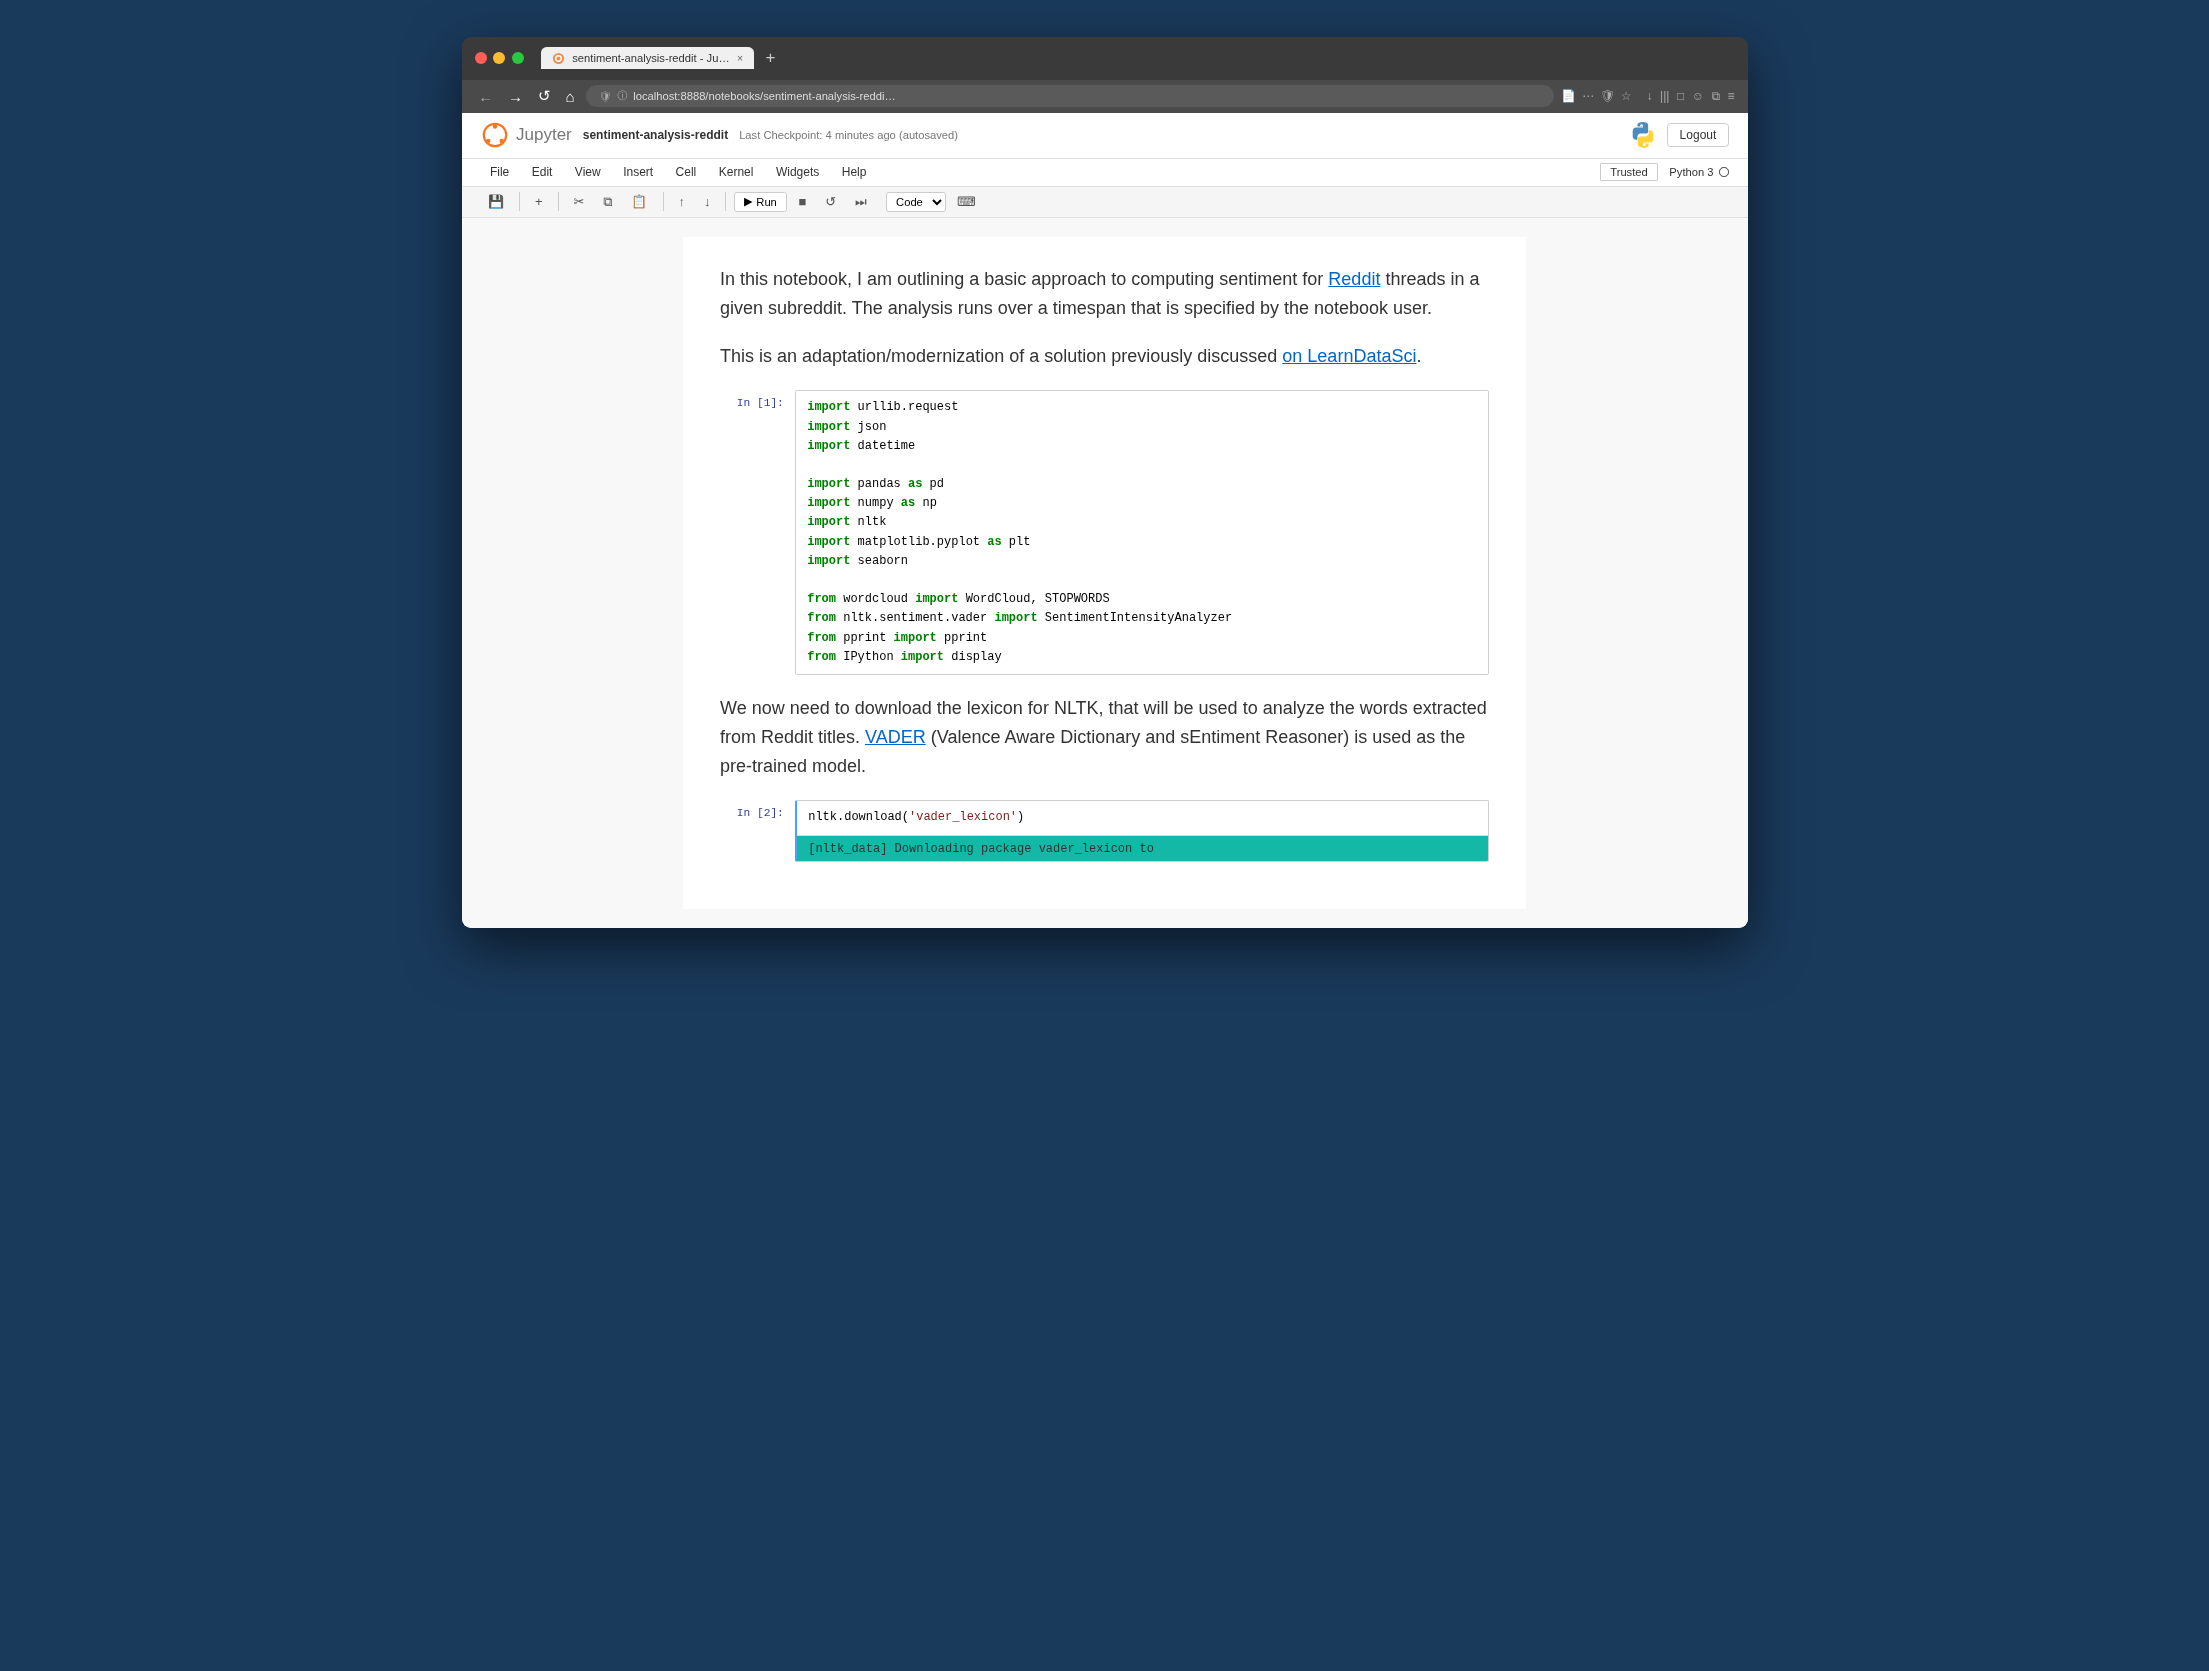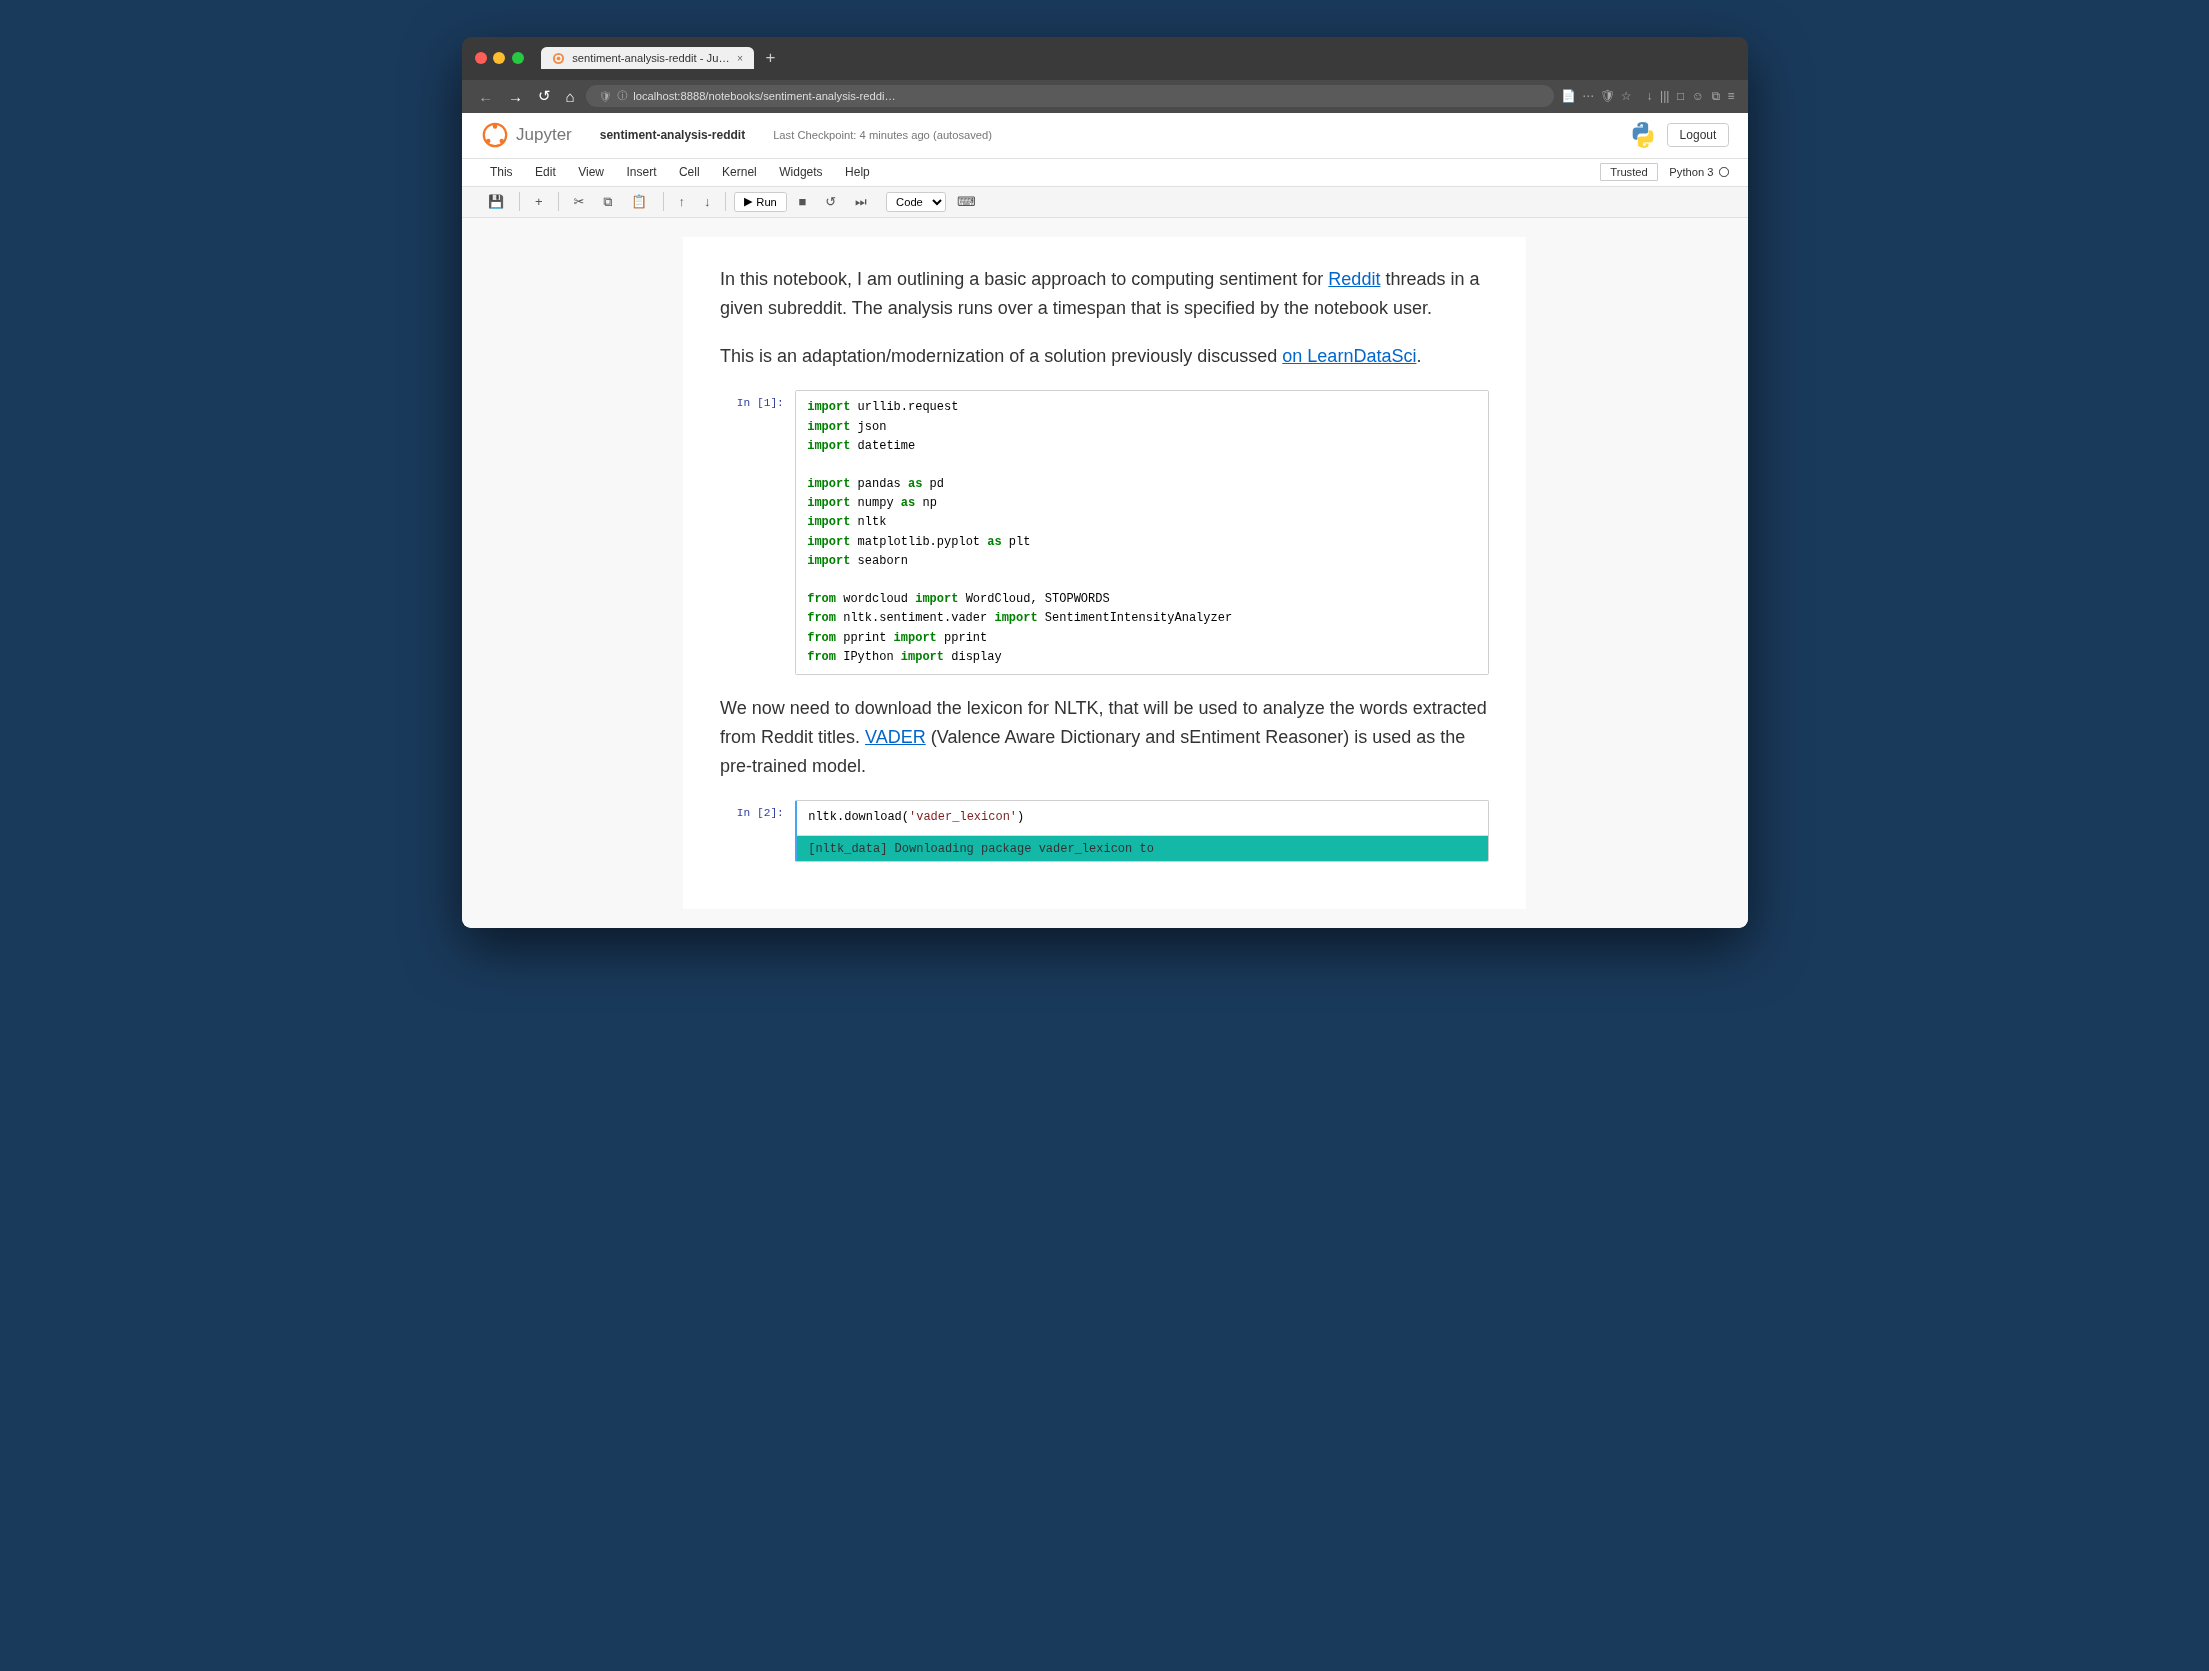--- a/index.html
+++ b/index.html
@@ -156,21 +156,21 @@
       flex-direction: column;
     }
 
     
     .jupyter-header {
       background: #fff;
       border-bottom: 0.9px solid #e0e0e0;
       padding: 7.5px 19px;
       display: flex;
       align-items: center;
-      gap: 28px;
+      gap: 11px;
     }
 
     .jupyter-logo {
       display: flex;
       align-items: center;
       gap: 7.5px;
     }
 
     .jupyter-logo-icon {
       width: 28px;
@@ -476,21 +476,21 @@
 
         <svg class="python-logo" width="30" height="30" viewBox="0 0 32 32">
           <path d="M16 2c-3.5 0-6 1.2-6 3v2h6v1H8.5C6.5 8 5 9.5 5 12v5c0 2.5 1.5 4 3.5 4H10v-3c0-2 1.5-3.5 3.5-3.5h5c2 0 3-.8 3-2V5c0-1.8-2.5-3-5.5-3zm-1.5 2.5c.8 0 1.5.7 1.5 1.5s-.7 1.5-1.5 1.5S13 6.8 13 6s.7-1.5 1.5-1.5z" fill="#4b8bbe"></path>
           <path d="M16 30c3.5 0 6-1.2 6-3v-2h-6v-1h7.5c2 0 3.5-1.5 3.5-4v-5c0-2.5-1.5-4-3.5-4H22v3c0 2-1.5 3.5-3.5 3.5h-5c-2 0-3 .8-3 2v7c0 1.8 2.5 3 5.5 3zm1.5-2.5c-.8 0-1.5-.7-1.5-1.5s.7-1.5 1.5-1.5 1.5.7 1.5 1.5-.7 1.5-1.5 1.5z" fill="#ffd43b"></path>
         </svg>
         <button class="logout-btn">Logout</button>
       </div>
     </div>
 
     <div class="menu-bar">
-      <span class="menu-item">This</span>
+      <span class="menu-item">File</span>
       <span class="menu-item">Edit</span>
       <span class="menu-item">View</span>
       <span class="menu-item">Insert</span>
       <span class="menu-item">Cell</span>
       <span class="menu-item">Kernel</span>
       <span class="menu-item">Widgets</span>
       <span class="menu-item">Help</span>
       <button class="trusted-btn">Trusted</button>
       <div class="kernel-indicator">
         <span>Python 3</span>

